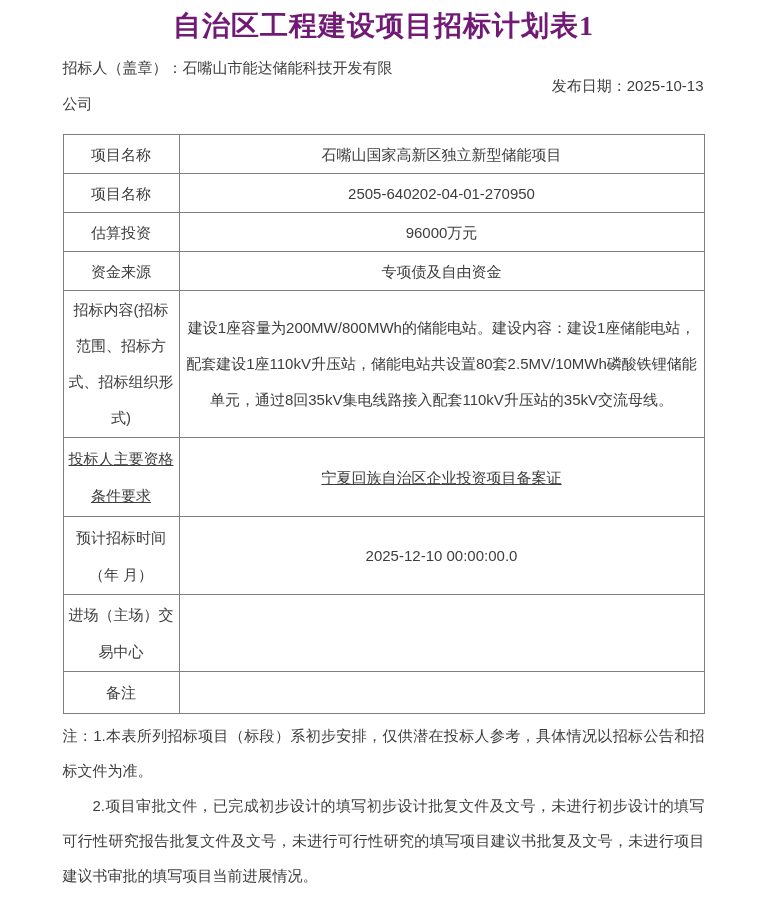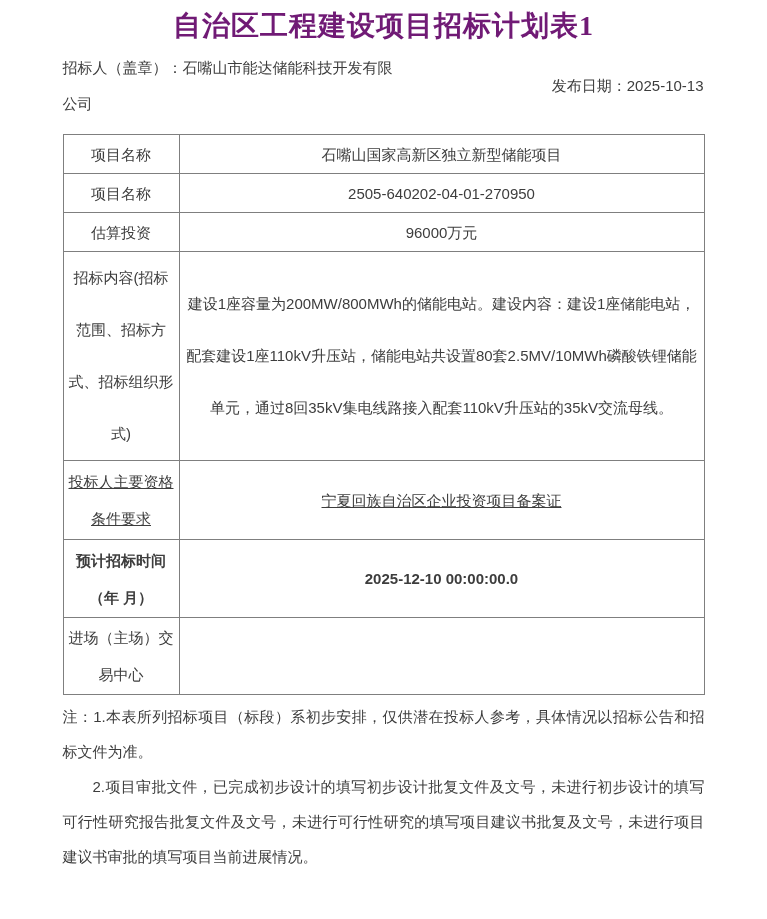--- a/index.html
+++ b/index.html
@@ -61,23 +61,23 @@
     text-align: center;
     white-space: pre-line;
     padding: 0 2px;
   }
   td.value-cell {
     text-align: center;
     padding: 0 6px;
     word-break: break-all;
   }
   tr.r-s td { height: 38px; }
-  tr.r-content td { height: 146px; line-height: 52px; }
+  tr.r-content td { height: 146px; line-height: 36px; }
   tr.r-qual td { height: 78px; text-decoration: underline; }
-  tr.r-time td { height: 77px; font-weight: bold; }
+  tr.r-time td { height: 77px; }
   tr.r-venue td { height: 76px; text-align: center; }
   tr.r-remark td { height: 41px; }
   .notes {
     margin-top: 4px;
   }
   .notes p {
     margin: 0;
     line-height: 35px;
     text-align: justify;
   }
@@ -104,20 +104,24 @@
         <td class="value-cell">石嘴山国家高新区独立新型储能项目</td>
       </tr>
       <tr class="r-s">
         <td class="label-cell">项目名称</td>
         <td class="value-cell">2505-640202-04-01-270950</td>
       </tr>
       <tr class="r-s">
         <td class="label-cell">估算投资</td>
         <td class="value-cell">96000万元</td>
       </tr>
+      <tr class="r-s">
+        <td class="label-cell">资金来源</td>
+        <td class="value-cell">专项债及自由资金</td>
+      </tr>
       <tr class="r-content">
         <td class="label-cell">招标内容(招标
 范围、招标方
 式、招标组织形
 式)</td>
         <td class="value-cell">建设1座容量为200MW/800MWh的储能电站。建设内容：建设1座储能电站，配套建设1座110kV升压站，储能电站共设置80套2.5MV/10MWh磷酸铁锂储能单元，通过8回35kV集电线路接入配套110kV升压站的35kV交流母线。</td>
       </tr>
       <tr class="r-qual">
         <td class="label-cell">投标人主要资格
 条件要求</td>
@@ -126,20 +130,24 @@
       <tr class="r-time">
         <td class="label-cell">预计招标时间
 （年 月）</td>
         <td class="value-cell">2025-12-10 00:00:00.0</td>
       </tr>
       <tr class="r-venue">
         <td class="label-cell">进场（主场）交
 易中心</td>
         <td class="value-cell"></td>
       </tr>
+      <tr class="r-remark">
+        <td class="label-cell">备注</td>
+        <td class="value-cell"></td>
+      </tr>
     </tbody>
   </table>
 
   <div class="notes">
     <p class="note-p1">注：1.本表所列招标项目（标段）系初步安排，仅供潜在投标人参考，具体情况以招标公告和招标文件为准。</p>
     <p class="note-p2">2.项目审批文件，已完成初步设计的填写初步设计批复文件及文号，未进行初步设计的填写可行性研究报告批复文件及文号，未进行可行性研究的填写项目建议书批复及文号，未进行项目建议书审批的填写项目当前进展情况。</p>
   </div>
 
 </div>
 

